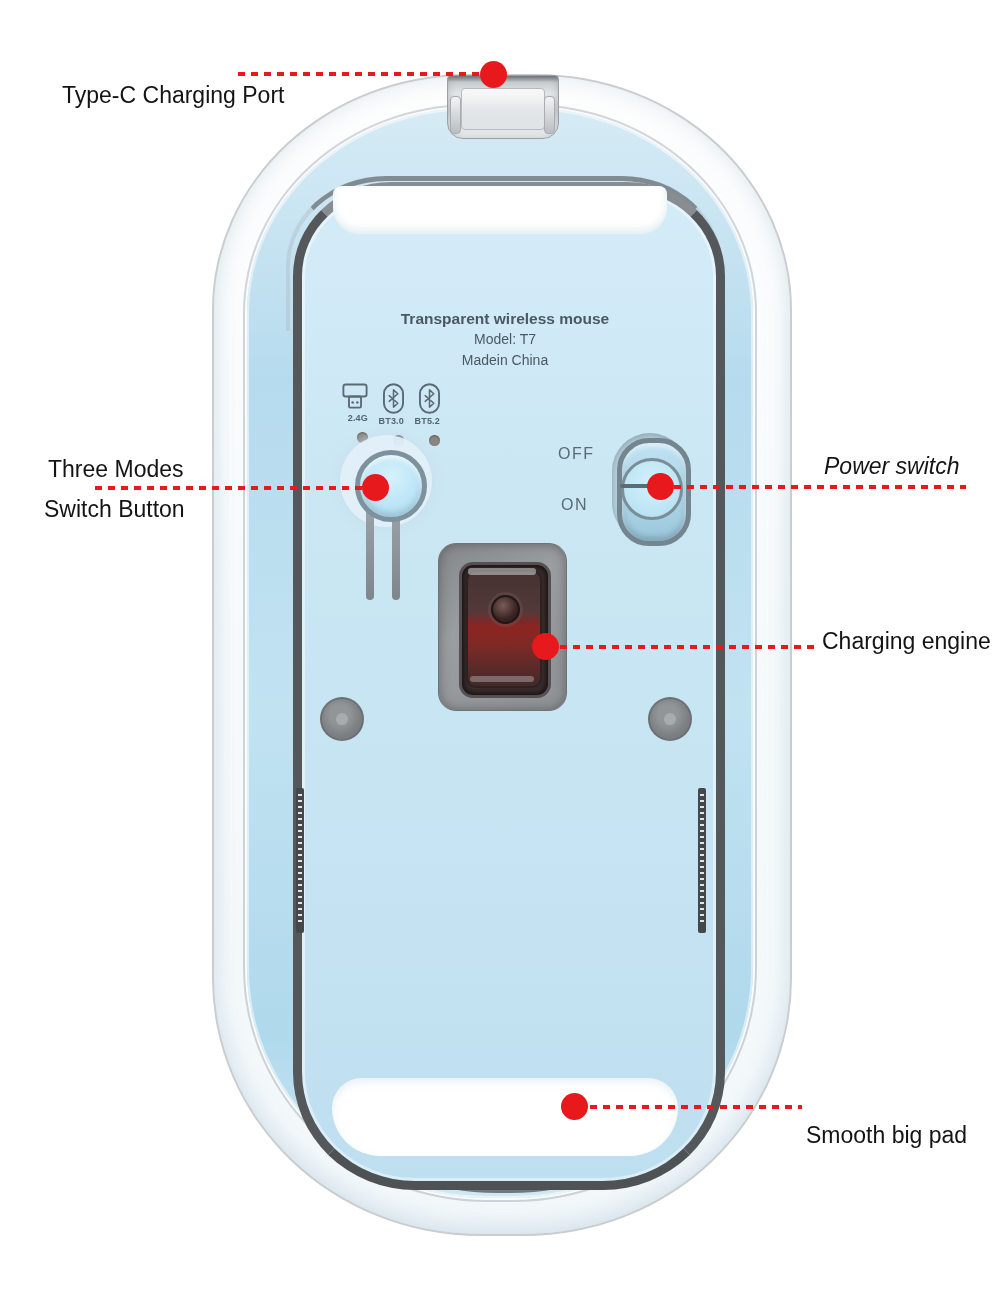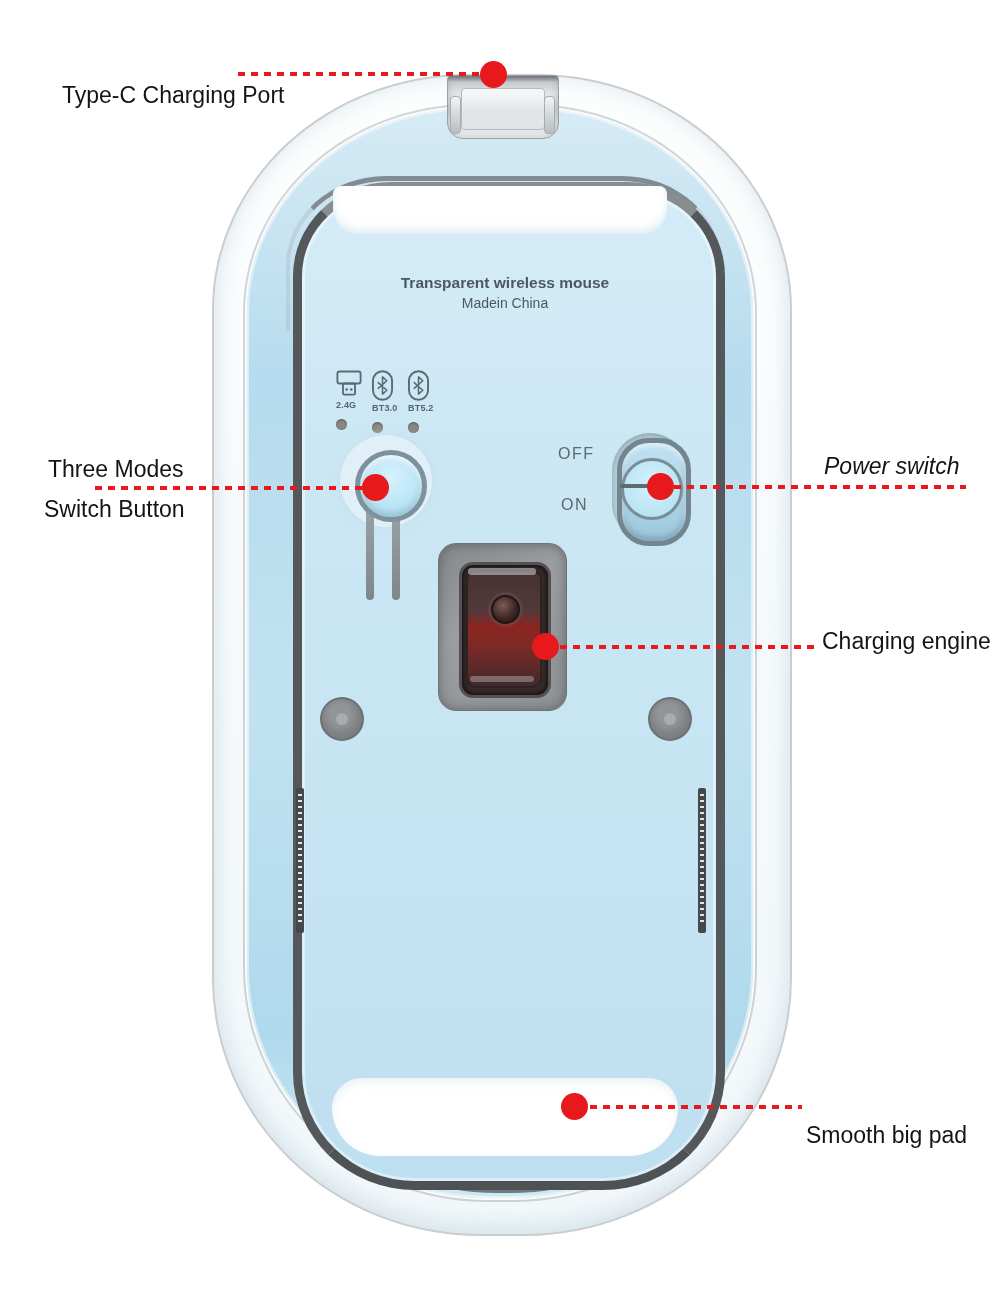--- a/index.html
+++ b/index.html
@@ -43,26 +43,26 @@
     border:1px solid #9aa0a4;box-shadow:inset 0 0 8px rgba(120,130,138,.4);}
   .port-inner{left:461px;top:88px;width:82px;height:40px;border-radius:4px;
     background:linear-gradient(180deg,rgba(255,255,255,.75),rgba(220,226,230,.55));
     border:1px solid #b6bbbf;}
   .port-hook{width:9px;height:36px;border-radius:4px;top:96px;
     background:linear-gradient(180deg,#f2f4f5,#b9bec2);border:1px solid #a7acb0;}
   .hook-l{left:450px;} .hook-r{left:544px;}
 
   
   .panel-text{left:355px;top:273px;width:300px;text-align:center;color:#4b5863;}
-  .panel-title{font-size:15.5px;font-weight:bold;line-height:20px;}
+  .panel-title{font-size:15.5px;font-weight:bold;line-height:20px;margin-top:36px;}
   .panel-line{font-size:14px;line-height:20.5px;}
 
   
   .modes-row{left:336px;top:370px;width:104px;display:flex;justify-content:space-between;}
-  .mode-col{width:32px;display:flex;flex-direction:column;align-items:flex-start;}
+  .mode-col{width:32px;display:flex;flex-direction:column;align-items:flex-end;margin-top:13px;}
   .mode-label{font-size:9px;font-weight:bold;color:#55646e;margin-top:2px;letter-spacing:.2px;}
   .led{width:11px;height:11px;border-radius:50%;background:#8a8782;margin-top:9px;
     box-shadow:inset 0 1px 2px rgba(0,0,0,.35);}
 
   
   .btn-halo{left:340px;top:435px;width:92px;height:92px;border-radius:50%;
     background:rgba(224,239,248,.95);box-shadow:0 0 12px rgba(198,220,235,.9);}
   .btn-prong{width:8px;height:92px;top:508px;border-radius:0 0 4px 4px;
     background:linear-gradient(180deg,#9aa2a7,#7e868c);}
   .prong-l{left:366px;} .prong-r{left:392px;}
@@ -132,20 +132,21 @@
   <div class="abs slot-top"></div>
   <div class="abs slot-bottom"></div>
 
   <div class="abs port"></div>
   <div class="abs port-inner"></div>
   <div class="abs port-hook hook-l"></div>
   <div class="abs port-hook hook-r"></div>
 
   <div class="abs panel-text">
     <div class="panel-title">Transparent wireless mouse</div>
+    <div class="panel-line">Model: T7</div>
     <div class="panel-line">Madein China</div>
   </div>
 
   <div class="abs modes-row">
     <div class="mode-col">
       <svg width="26" height="28" viewBox="0 0 28 30">
         <rect x="1.5" y="1.5" width="25" height="13" rx="2.5" fill="none" stroke="#5a6a74" stroke-width="2"></rect>
         <rect x="7.5" y="14.5" width="13" height="12" rx="1.5" fill="none" stroke="#5a6a74" stroke-width="2"></rect>
         <circle cx="11.5" cy="21" r="1.4" fill="#5a6a74"></circle>
         <circle cx="16.5" cy="21" r="1.4" fill="#5a6a74"></circle>

